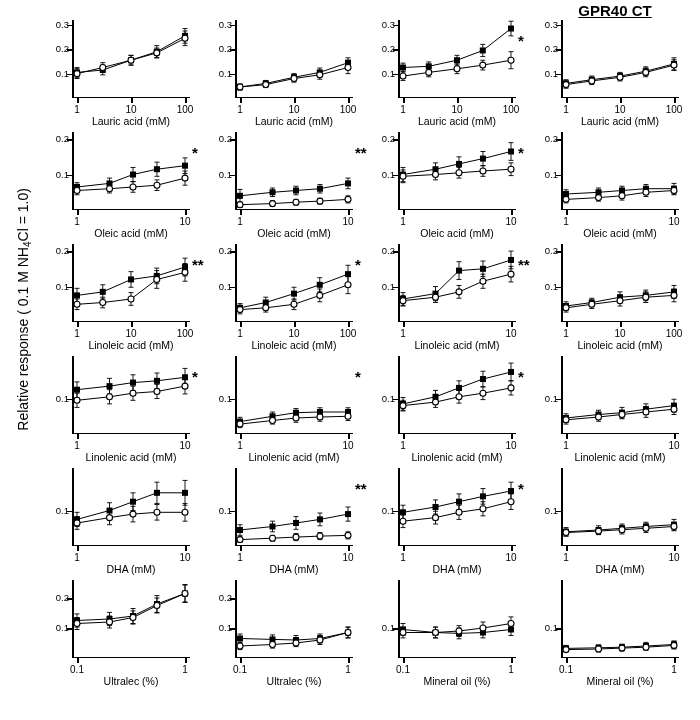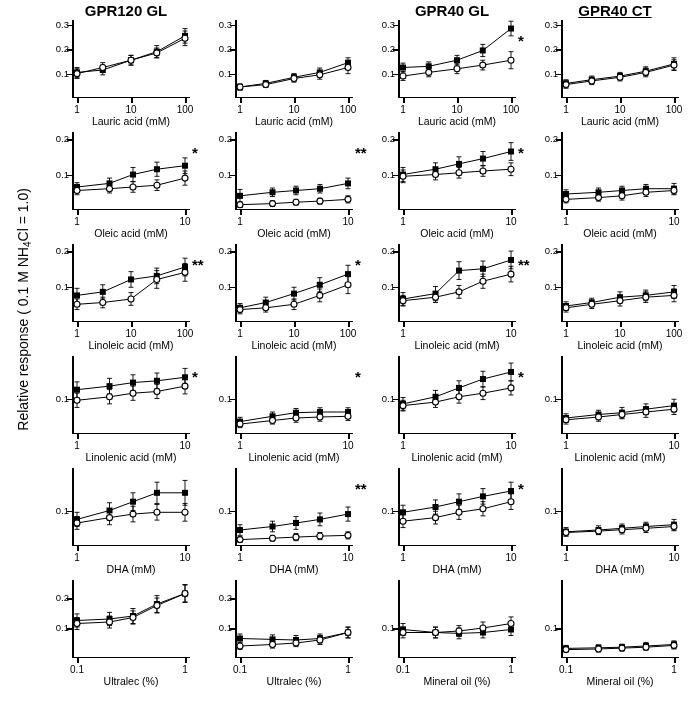--- a/index.html
+++ b/index.html
@@ -33,22 +33,20 @@
   .ylabel-wrap{position:absolute;left:0;top:0;width:46px;height:720px;}
 </style>
 </head>
 <body>
 
 <div class="ylabel-wrap">
   <div id="ylabel">Relative response ( 0.1 M NH<span style="font-size: 10px; vertical-align: sub;">4</span>Cl = 1.0)</div>
 </div>
 
 <div id="grid">
-    <div class="colhead" style="left: 0px;">GPR120 GL</div>
-    <div class="colhead" style="left: 326px;">GPR40 GL</div>
     <div class="colhead" style="left: 489px; text-decoration: underline;">GPR40 CT</div>
     <div class="panel" style="left: 0px; top: 18px;">
       <div class="plot">
         <div class="axis-y"></div>
         <div class="axis-x"></div>
         <div class="ytick" style="top: 53.625px;"></div>
         <div class="ytlabel" style="top: 49.625px;">0.1</div>
         <div class="ytick" style="top: 29.25px;"></div>
         <div class="ytlabel" style="top: 25.25px;">0.2</div>
         <div class="ytick" style="top: 4.875px;"></div>

